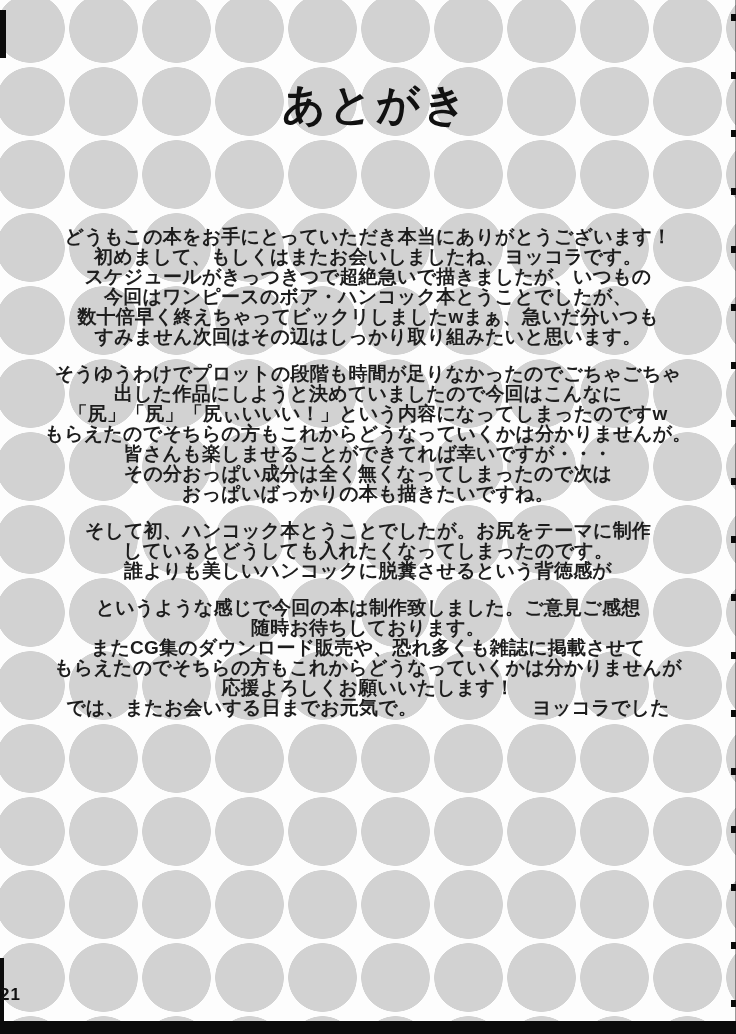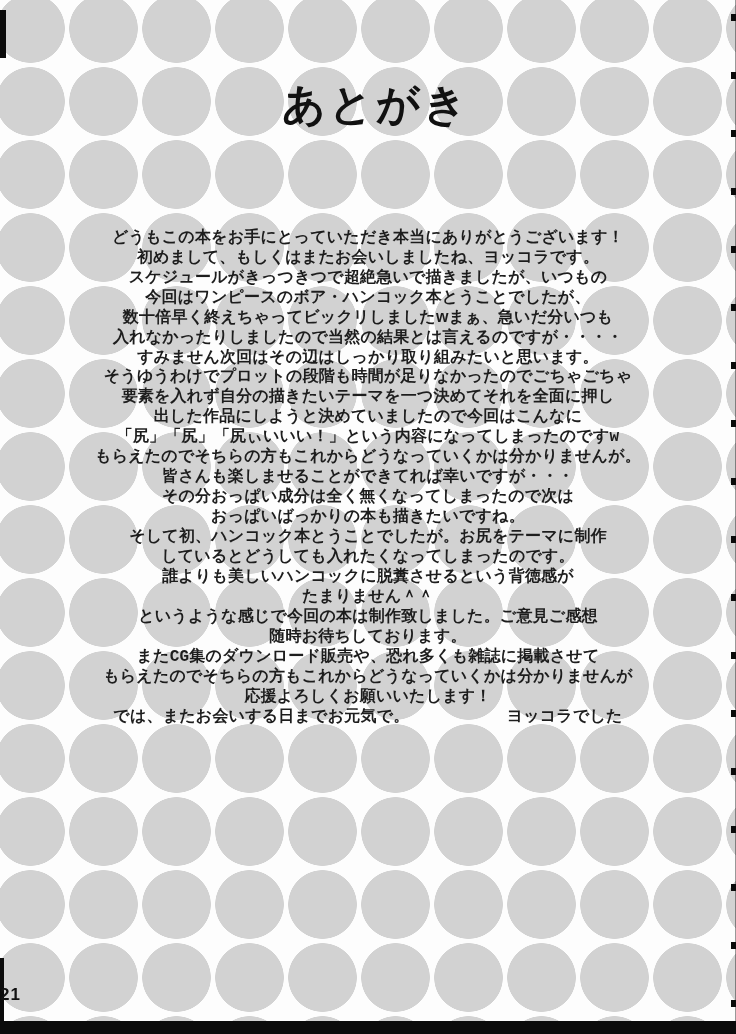--- a/index.html
+++ b/index.html
@@ -23,24 +23,24 @@
   .title{
     position:absolute;top:76px;left:0;width:100%;
     margin:0;text-align:center;
     font-size:43px;font-weight:800;letter-spacing:3px;
     color:#111;
     padding-left:8px;
   }
   .bodytext{
     position:absolute;top:227px;left:0;width:100%;
     text-align:center;color:var(--text);
-    font-size:16px;font-weight:600;
+    font-size:19px;font-weight:600;
   }
   .para{margin:0;}
-  .para + .para{font-family:Liberation Mono, monospace;}
+  .para + .para{margin-top:17px;}
   .line{height:20px;line-height:20px;white-space:pre;letter-spacing:0.2px;}
   .page-number{
     position:absolute;top:985px;left:0;width:100%;
     font-size:17px;font-weight:700;
     color:#111;letter-spacing:1px;
   }
   .mark{position:absolute;background:var(--mark);}
   .mark-top-left{left:0;top:10px;width:6px;height:48px;}
   .mark-bottom-bar{left:0;top:1021px;width:736px;height:13px;}
   .mark-left-sliver{left:0;top:958px;width:4px;height:64px;}
@@ -68,40 +68,37 @@
   <h1 class="title">あとがき</h1>
 
   <div class="bodytext">
 
     <div class="para">
       <div class="line">どうもこの本をお手にとっていただき本当にありがとうございます！</div>
       <div class="line">初めまして、もしくはまたお会いしましたね、ヨッコラです。</div>
       <div class="line">スケジュールがきっつきつで超絶急いで描きましたが、いつもの</div>
       <div class="line">今回はワンピースのボア・ハンコック本とうことでしたが、</div>
       <div class="line">数十倍早く終えちゃってビックリしましたwまぁ、急いだ分いつも</div>
-      <div class="line">入れなかったりしましたので当然の結果とは言えるのですが・・・・</div>
       <div class="line">すみません次回はその辺はしっかり取り組みたいと思います。</div>
     </div>
 
     <div class="para">
       <div class="line">そうゆうわけでプロットの段階も時間が足りなかったのでごちゃごちゃ</div>
-      <div class="line">要素を入れず自分の描きたいテーマを一つ決めてそれを全面に押し</div>
       <div class="line">出した作品にしようと決めていましたので今回はこんなに</div>
       <div class="line">「尻」「尻」「尻ぃいいい！」という内容になってしまったのですw</div>
       <div class="line">もらえたのでそちらの方もこれからどうなっていくかは分かりませんが。</div>
       <div class="line">皆さんも楽しませることができてれば幸いですが・・・</div>
       <div class="line">その分おっぱい成分は全く無くなってしまったので次は</div>
       <div class="line">おっぱいばっかりの本も描きたいですね。</div>
     </div>
 
     <div class="para">
       <div class="line">そして初、ハンコック本とうことでしたが。お尻をテーマに制作</div>
       <div class="line">しているとどうしても入れたくなってしまったのです。</div>
       <div class="line">誰よりも美しいハンコックに脱糞させるという背徳感が</div>
-      <div class="line">たまりません＾＾</div>
     </div>
 
     <div class="para">
       <div class="line">というような感じで今回の本は制作致しました。ご意見ご感想</div>
       <div class="line">随時お待ちしております。</div>
       <div class="line">またCG集のダウンロード販売や、恐れ多くも雑誌に掲載させて</div>
       <div class="line">もらえたのでそちらの方もこれからどうなっていくかは分かりませんが</div>
       <div class="line">応援よろしくお願いいたします！</div>
       <div class="line">では、またお会いする日までお元気で。　　　　　　ヨッコラでした</div>
     </div>

